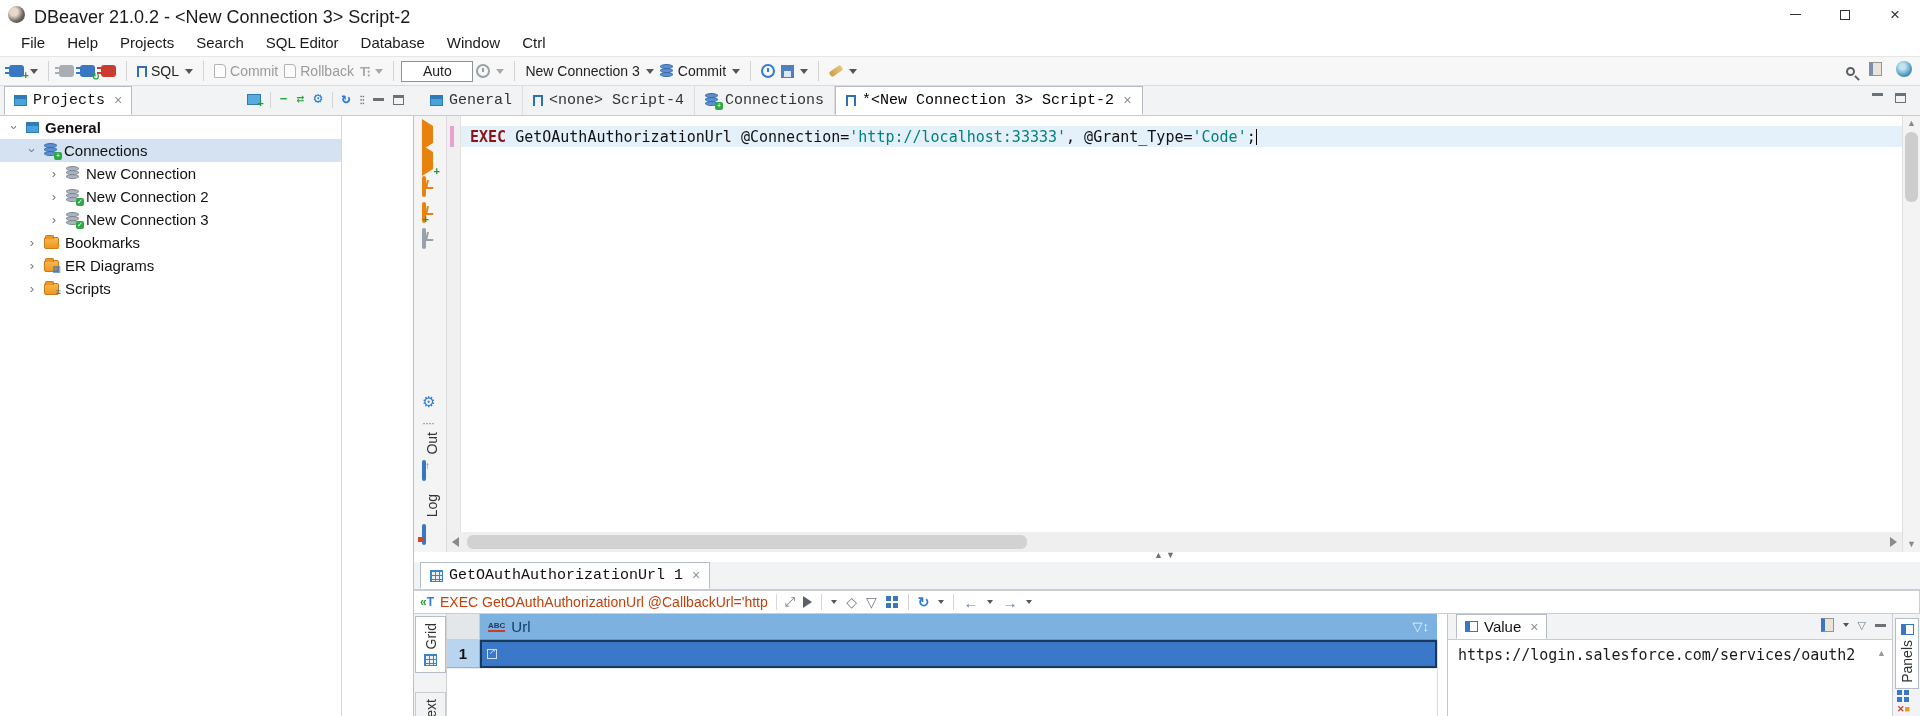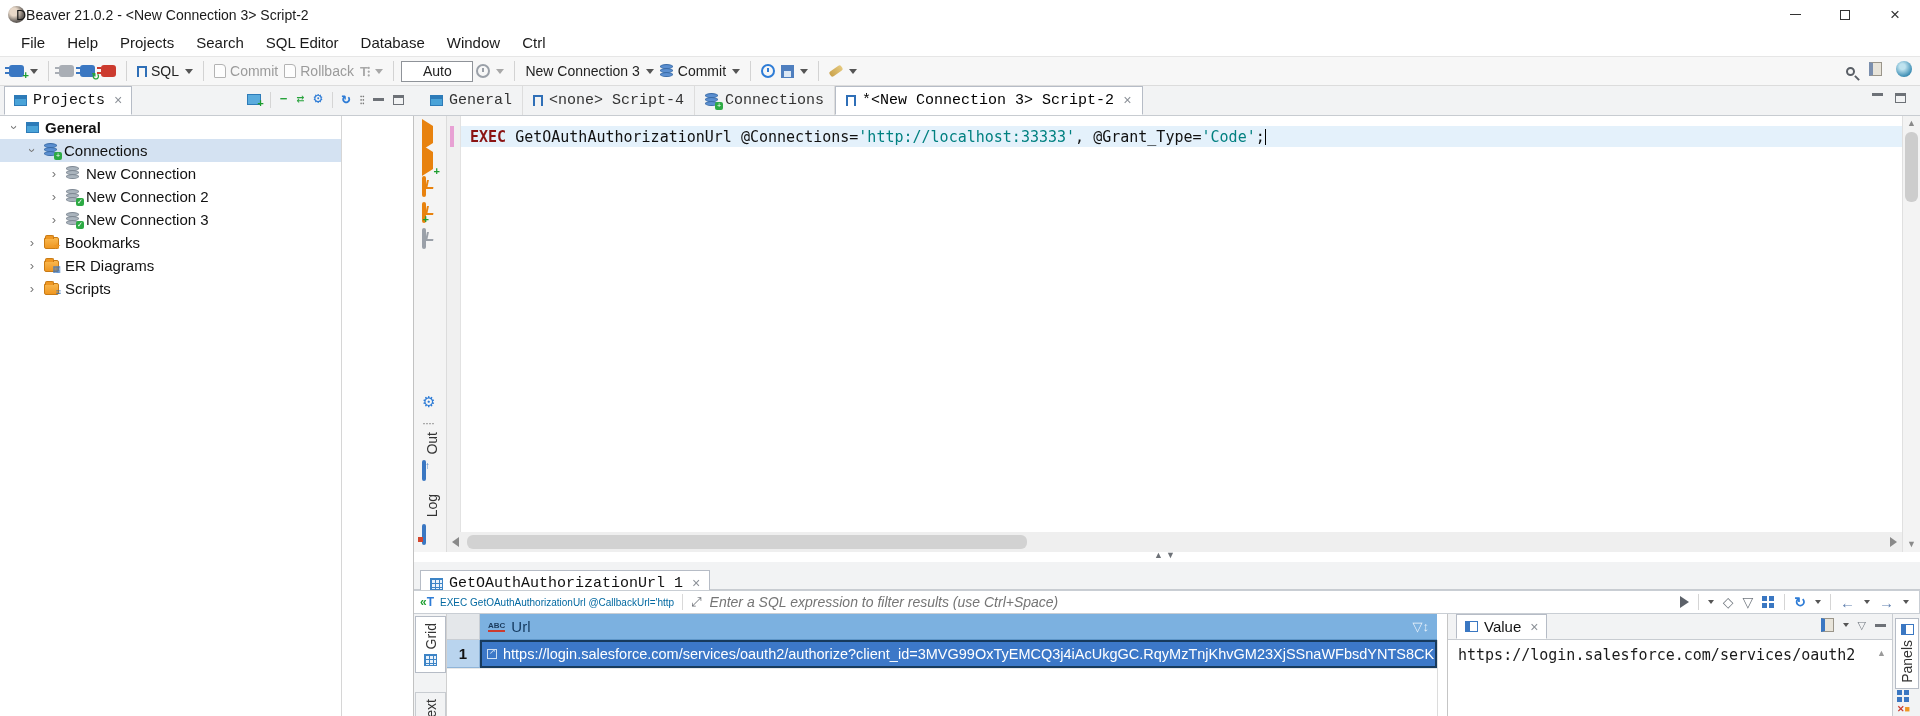--- a/index.html
+++ b/index.html
@@ -3,21 +3,21 @@
 <meta charset="utf-8">
 <style>
   * { margin:0; padding:0; box-sizing:border-box; }
   html,body { width:1920px; height:716px; overflow:hidden; background:#fff;
               font-family:"Liberation Sans", sans-serif; color:#111; }
 
   
   #titlebar { position:absolute; left:0; top:0; width:1920px; height:29px; background:#fff; }
   .app-logo { position:absolute; left:8px; top:6px; width:17px; height:17px; border-radius:50%;
               background:radial-gradient(circle at 35% 35%, #e8d8c8 25%, #6b6560 60%, #3f3b38 100%); }
-  .title-text { position:absolute; left:16px; top:7px; font-size:14px; color:#1a1a1a; }
+  .title-text { position:absolute; left:34px; top:7px; font-size:18px; color:#1a1a1a; }
   .win-btns { position:absolute; right:0; top:0; height:29px; display:flex; }
   .win-btn { width:50px; height:29px; display:flex; align-items:center; justify-content:center; color:#333; }
   .glyph-min { width:11px; height:1px; background:#333; display:inline-block; }
   .glyph-max { width:10px; height:10px; border:1px solid #333; display:inline-block; }
   .glyph-close { font-size:17px; line-height:1; }
 
   
   #menubar { position:absolute; left:0; top:29px; width:1920px; height:27px; background:#fff; display:flex; align-items:center; padding-left:10px; }
   .menu-item { font-size:15px; color:#1a1a1a; padding:3px 11px; }
 
@@ -129,30 +129,30 @@
   .tri-l { width:0;height:0;border-top:5px solid transparent;border-bottom:5px solid transparent;border-right:7px solid #8a8a8a; position:absolute; top:5px; }
   .tri-r { width:0;height:0;border-top:5px solid transparent;border-bottom:5px solid transparent;border-left:7px solid #8a8a8a; position:absolute; top:5px; }
   #editor-hthumb { position:absolute; left:20px; top:3px; width:560px; height:14px; background:#d2d2d2; border-radius:6px; }
 
   
   #sash { position:absolute; left:414px; top:552px; width:1506px; height:10px; background:#fff; }
   #sash-arrows { position:absolute; left:740px; top:-2px; font-size:9px; color:#6d7177; letter-spacing:3px; }
 
   
   #results-tabrow { position:absolute; left:414px; top:562px; width:1506px; height:28px; }
-  #results-tab { position:absolute; left:6px; top:8px; height:27px; display:flex; align-items:center; gap:6px;
+  #results-tab { position:absolute; left:6px; top:0; height:27px; display:flex; align-items:center; gap:6px;
                  background:#fff; border:1px solid #b6bcc6; border-bottom:1px solid #fff; padding:0 9px; font-size:15px; }
   .grid-glyph { width:13px; height:12px; border:1px solid #3d84c6; background:
       linear-gradient(#3d84c6 1px, transparent 1px) 0 0/100% 4px,
       linear-gradient(90deg,#3d84c6 1px, transparent 1px) 0 0/4px 100%, #e9f2fb; display:inline-block; }
 
   #filter-bar { position:absolute; left:414px; top:590px; width:1506px; height:24px; background:#fff; border:1px solid #c9ced4; border-left:none; display:flex; align-items:center; }
   .ft-icon { font-size:12px; color:#2e7cd6; font-weight:bold; margin:0 6px 0 6px; flex:none; }
   .ft-icon b { color:#1d9e2f; }
-  #filter-query { font-size:10px; color:#0369a1; white-space:nowrap; flex:none; }
+  #filter-query { font-size:14px; color:#c2410c; white-space:nowrap; flex:none; }
   .expand-ic { color:#6d7177; font-size:13px; margin:0 8px; flex:none; border-left:1px solid #d9d9d9; padding-left:8px; }
   #filter-input { flex:1; border:none; outline:none; font-size:14px; font-style:italic; color:#9b9b9b; font-family:"Liberation Sans",sans-serif; }
   #filter-right { display:flex; align-items:center; gap:9px; padding-right:10px; flex:none; }
   .fr-ic { font-size:14px; color:#70777f; line-height:1; }
   .fr-ic.blue { color:#2e7cd6; }
   .fr-arrow { color:#5f7fae; font-size:15px; font-weight:bold; }
   .chev-sm { width:0;height:0;border-left:3.5px solid transparent;border-right:3.5px solid transparent;border-top:4.5px solid #555; display:inline-block; }
   .apply-tri { width:0;height:0;border-top:6px solid transparent;border-bottom:6px solid transparent;border-left:9px solid #5c6169; }
 
   #results-body { position:absolute; left:414px; top:614px; width:1506px; height:102px; }
@@ -434,21 +434,21 @@
   <span class="lb-ic" style="top:346px;"><span class="outlog-ic up"></span></span>
   <span class="lb-ic vlabel" style="top:378px;left:10px;">Log</span>
   <span class="lb-ic" style="top:410px;"><span class="outlog-ic red"></span></span>
 </div>
 
 <div id="editor-ruler">
   <span class="change-bar"></span>
 </div>
 <div id="editor-canvas">
   <div id="current-line"></div>
-  <div id="code-line"><span class="seg-kw">EXEC</span><span> GetOAuthAuthorizationUrl @Connections=</span><span class="seg-str">'http://localhost:33333'</span><span>, @Grant_Type=</span><span class="seg-str">'Code'</span><span>;</span><span class="caret"></span></div>
+  <div id="code-line"><span class="seg-kw">EXEC</span><span> GetOAuthAuthorizationUrl @Connection=</span><span class="seg-str">'http://localhost:33333'</span><span>, @Grant_Type=</span><span class="seg-str">'Code'</span><span>;</span><span class="caret"></span></div>
 </div>
 
 <div id="editor-vscroll">
   <span class="sb-btn" style="top:1px;">▲</span>
   <div id="editor-vthumb"></div>
   <span class="sb-btn" style="bottom:1px;">▼</span>
 </div>
 <div id="editor-hscroll">
   <span class="tri-l" style="left:5px;"></span>
   <div id="editor-hthumb"></div>
@@ -464,21 +464,20 @@
     <span class="grid-glyph"></span>
     <span>GetOAuthAuthorizationUrl 1</span>
     <span class="close-x">×</span>
   </div>
 </div>
 
 <div id="filter-bar">
   <span class="ft-icon"><b>«</b>T</span>
   <span id="filter-query">EXEC GetOAuthAuthorizationUrl @CallbackUrl='http</span>
   <span class="expand-ic">⤢</span>
-  <input id="filter-input" placeholder="Enter a SQL expression to filter results (use Ctrl+Space)" style="">
   <span id="filter-right">
     <span class="apply-tri"></span>
     <span class="vsep"></span>
     <span class="chev-sm"></span>
     <span class="fr-ic">◇</span>
     <span class="fr-ic">▽</span>
     <span class="dots4" style="width:13px;height:13px;"></span>
     <span class="vsep"></span>
     <span class="fr-ic blue" style="font-weight:bold;">↻</span>
     <span class="chev-sm"></span>
@@ -503,21 +502,20 @@
 
   <div id="grid-corner"></div>
   <div id="grid-colheader">
     <span class="abc-ic">ABC</span>
     <span>Url</span>
     <span id="col-filter-ic">▽↕</span>
   </div>
   <div id="grid-rownum">1</div>
   <div id="grid-row">
     <span class="link-ic"></span>
-    <span id="grid-url">https://login.salesforce.com/services/oauth2/authorize?client_id=3MVG99OxTyEMCQ3j4iAcUkgGC.RqyMzTnjKhvGM23XjSSnaWFbsdYNTS8CK</span>
   </div>
   <div id="grid-colsep"></div>
   <div id="grid-rowsep"></div>
 
   <div id="value-sep"></div>
   <div id="value-header">
     <div id="value-tab">
       <span class="vp-icon"></span>
       <span>Value</span>
       <span class="close-x">×</span>

